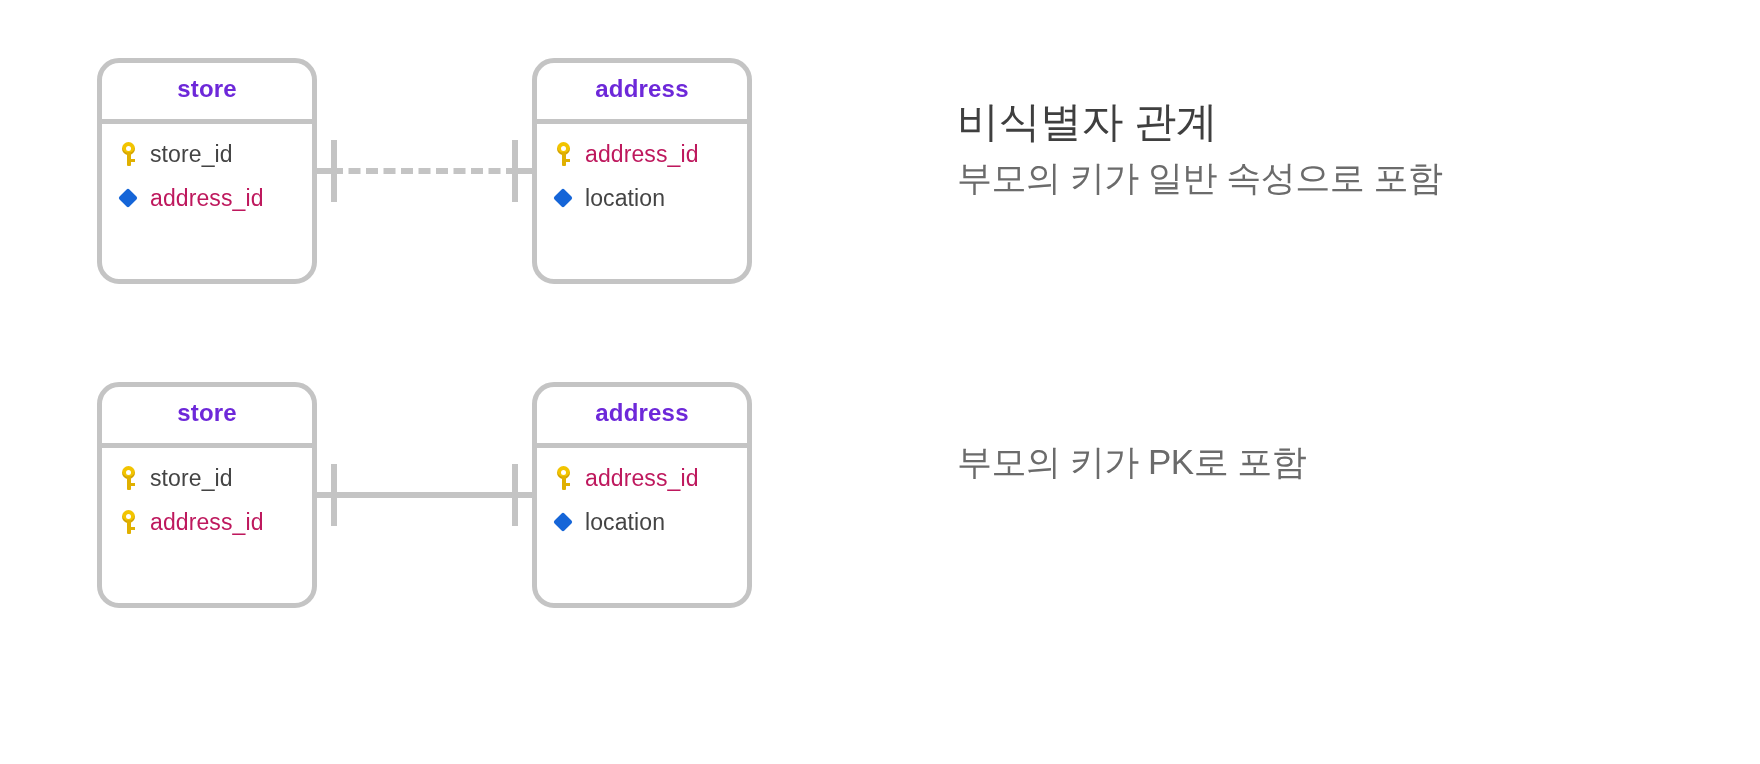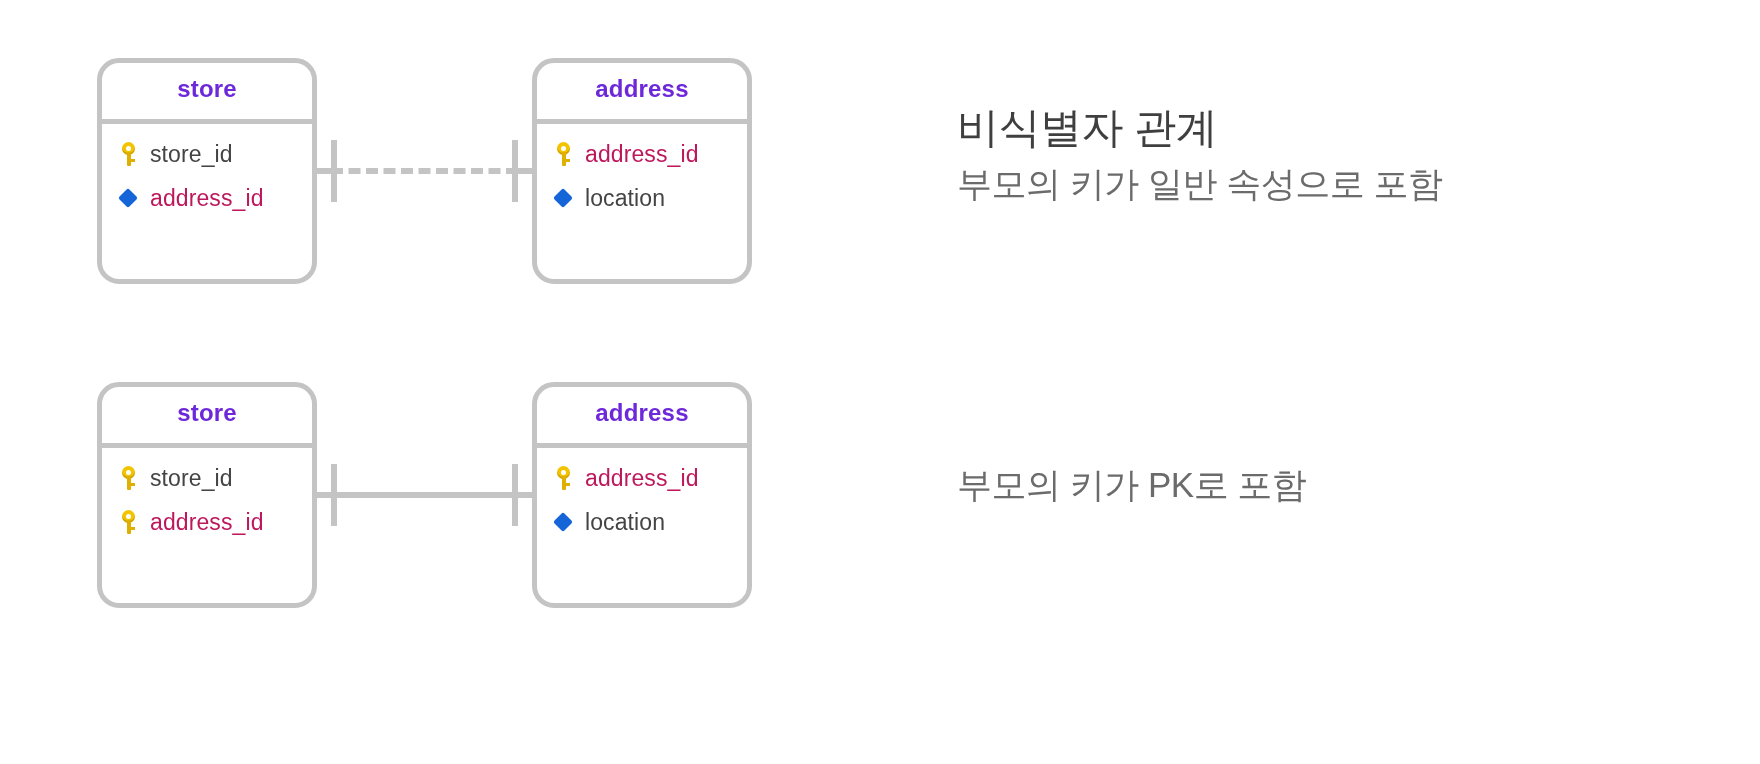--- a/index.html
+++ b/index.html
@@ -87,33 +87,33 @@
   .conn-tick.right{left:195px;}
   
   .conn-stub{
     position:absolute;top:110px;width:14px;height:6px;background:#c4c4c4;
   }
   .conn-stub.left{left:0px;}
   .conn-stub.right{left:201px;}
 
   
   .caption{position:absolute;left:957px;}
-  .caption.cap-top{top:96px;margin-top:6px;}
+  .caption.cap-top{top:96px;}
   .caption.cap-bottom{top:420px;}
 
   .cap-title{
     font-size:42px;color:#3f3f3f;font-weight:400;
     letter-spacing:-0.5px;line-height:1.22;white-space:nowrap;
   }
   .cap-sub{
     font-size:35px;color:#6b6b6b;font-weight:400;
     letter-spacing:-0.5px;line-height:1.3;white-space:nowrap;
   }
   .caption.cap-top .cap-sub{margin-top:8px;text-align:right;}
-  .caption.cap-bottom .cap-sub{margin-top:42px;}
+  .caption.cap-bottom .cap-sub{margin-top:19px;}
 </style>
 </head>
 <body>
 
 <div class="stage">
 
   <div class="er-row row-top">
 
     <div class="entity e-store">
       <div class="entity-header">store</div>

